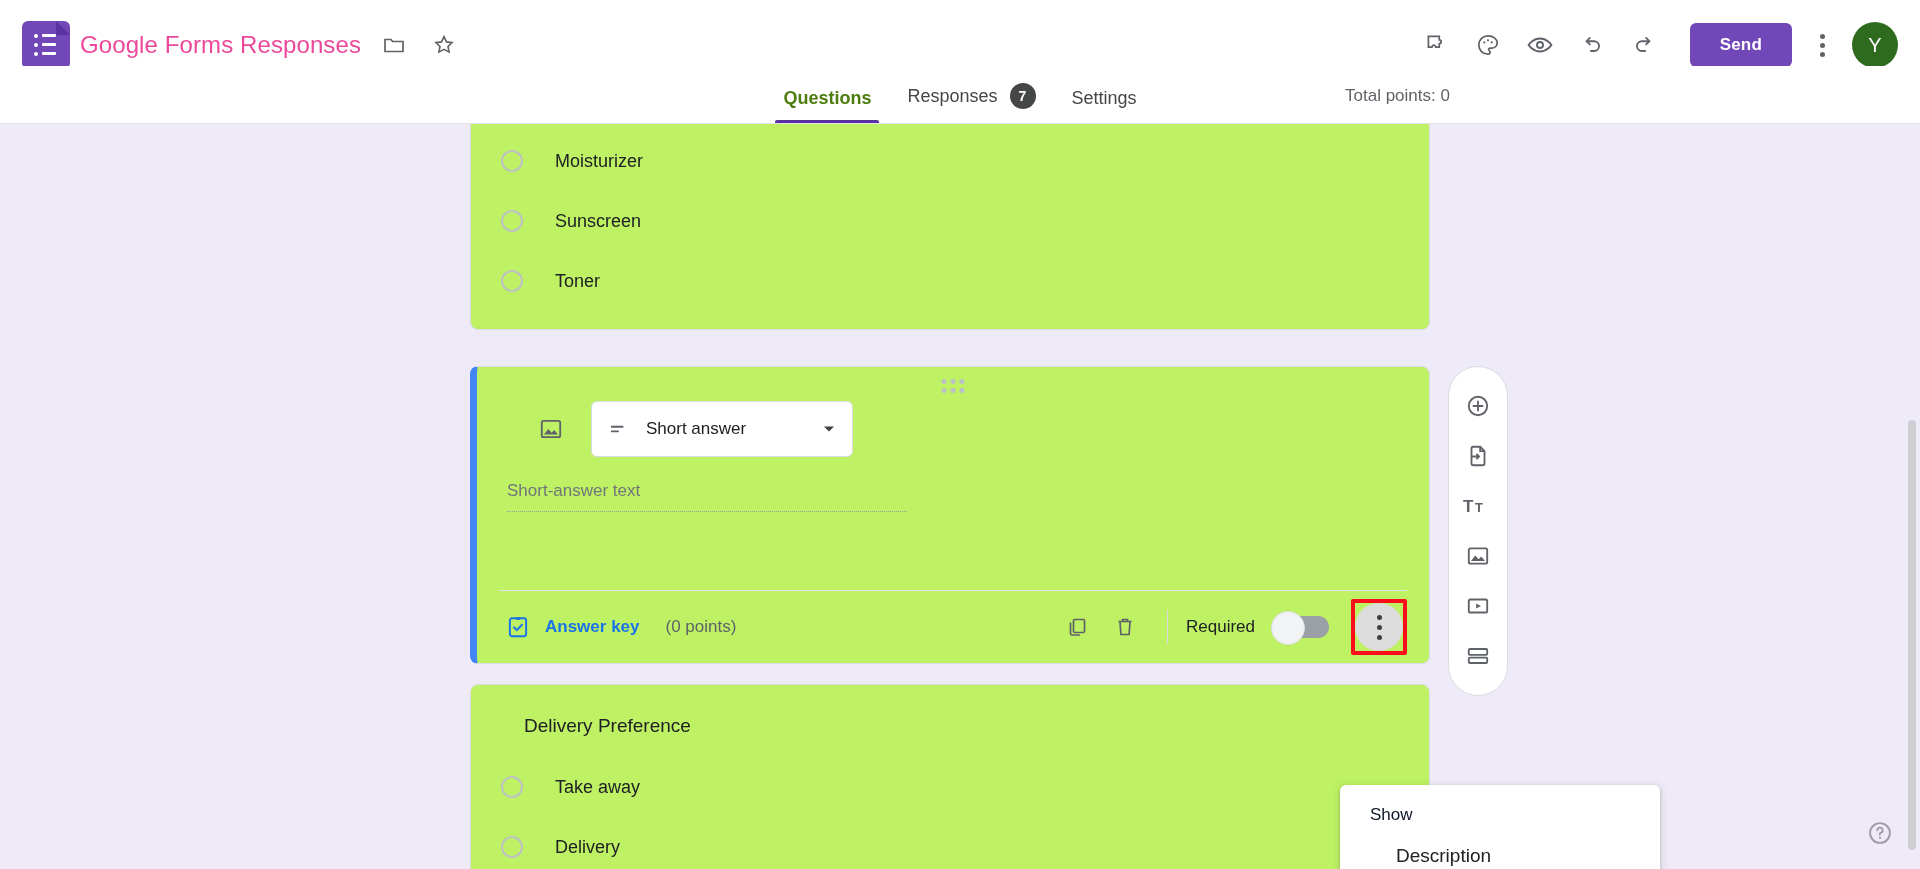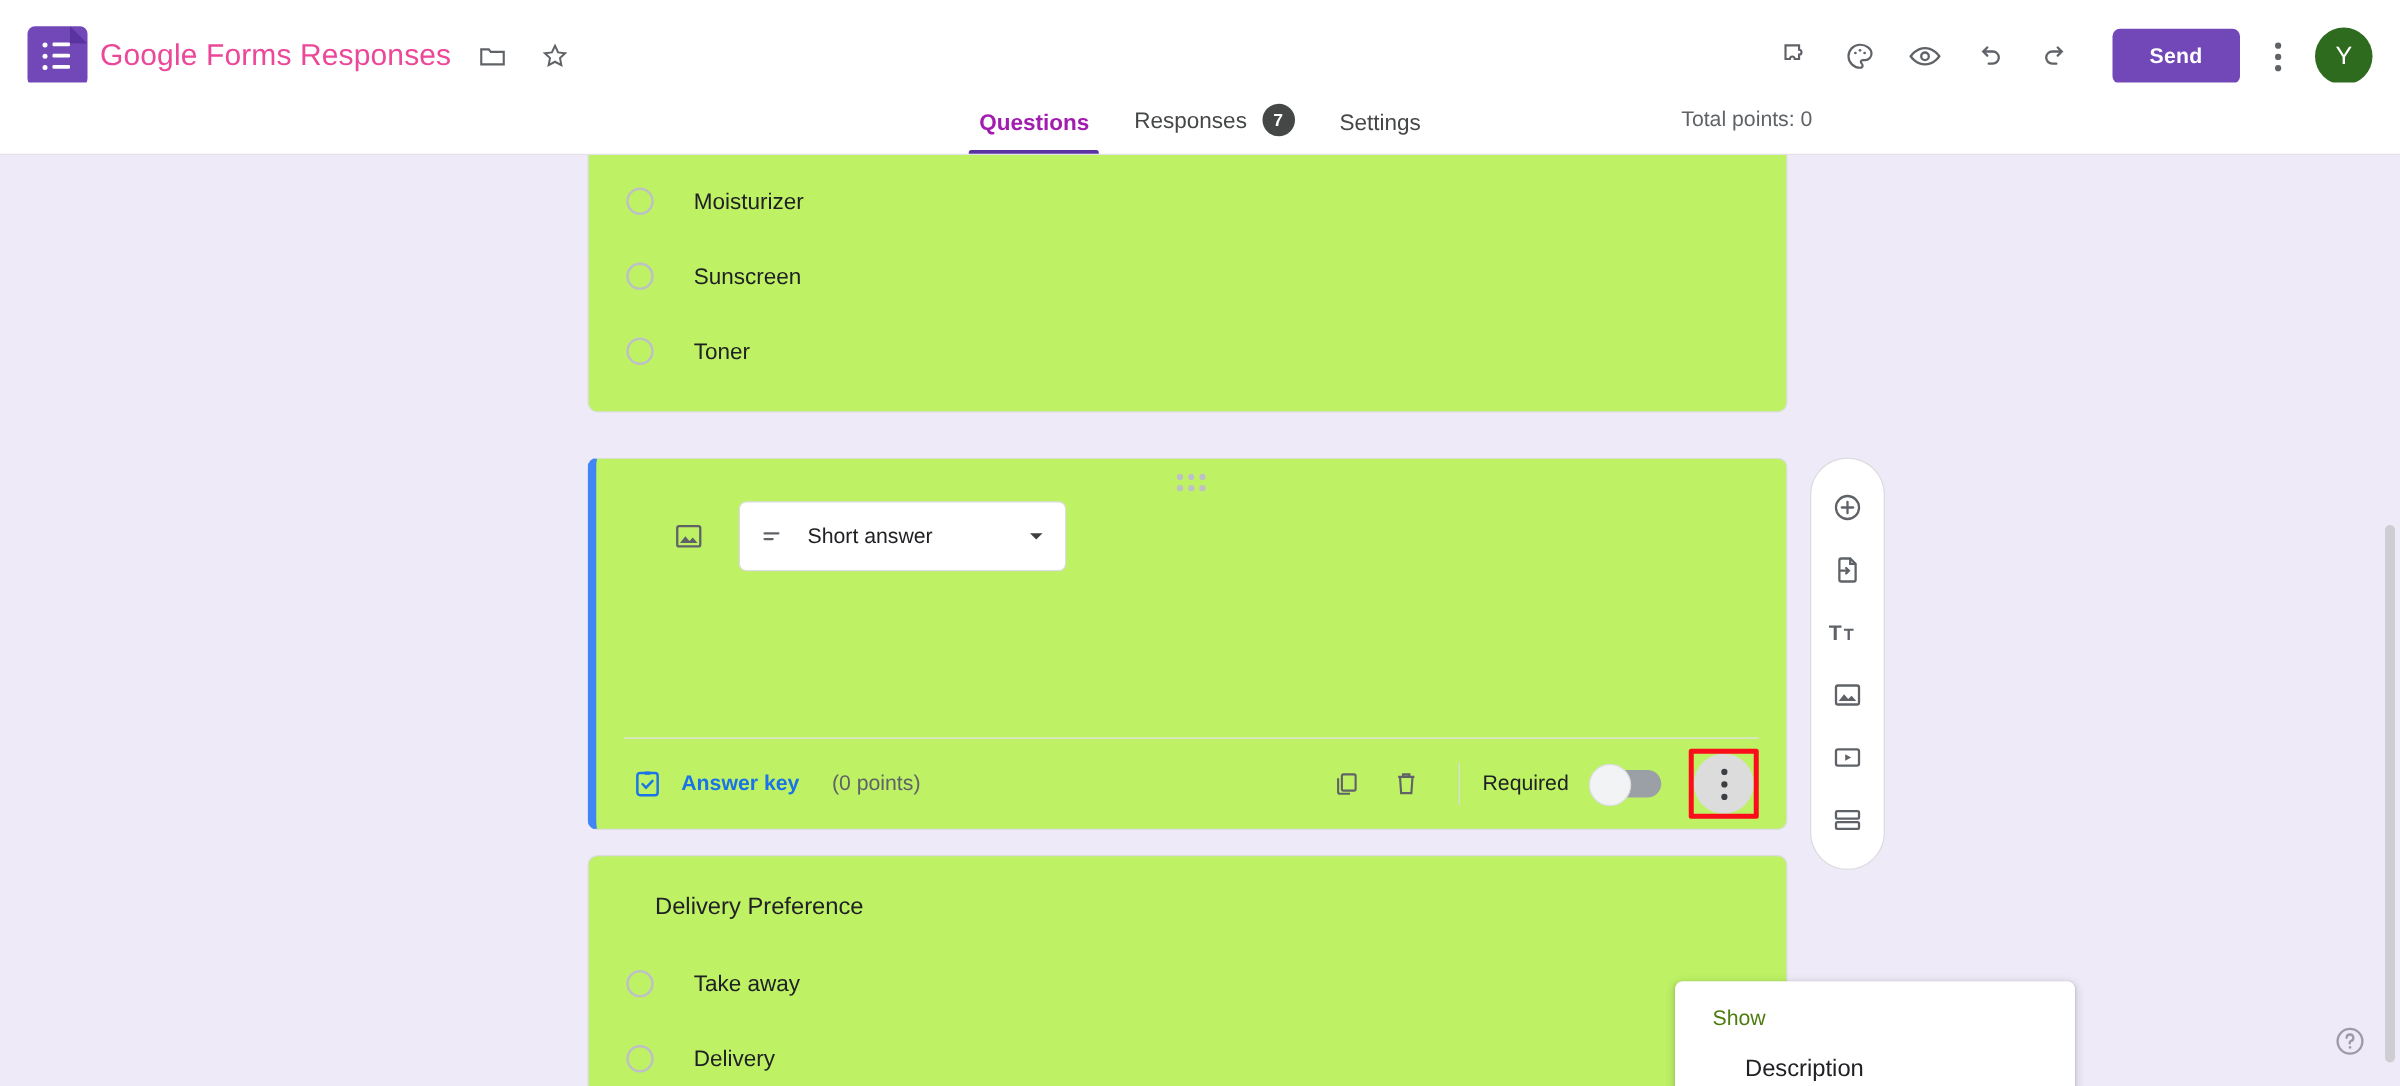--- a/index.html
+++ b/index.html
@@ -85,21 +85,21 @@
     display: flex; align-items: flex-end; justify-content: center;
   }
   .tabs { display: flex; align-items: flex-end; gap: 0; }
   .tab {
     padding: 0 18px 14px 18px;
     font-size: 18px; color: #444746; cursor: pointer;
     position: relative; display: flex; align-items: center; gap: 12px;
     background: transparent; border: none;
     font-family: "Liberation Sans", sans-serif;
   }
-  .tab.active { color: #a21caf; font-weight: bold; }
+  .tab.active { color: #4d7c0f; font-weight: bold; }
   .tab.active::after {
     content: ""; position: absolute; left: 10px; right: 10px; bottom: 0;
     height: 3px; background: #5b33a0; border-radius: 2px 2px 0 0;
   }
   .badge {
     min-width: 26px; height: 26px; padding: 0 7px;
     border-radius: 13px; background: #444746; color: #fff;
     font-size: 14px; font-weight: bold;
     display: inline-flex; align-items: center; justify-content: center;
   }
@@ -249,21 +249,21 @@
 
   
   .menu {
     position: absolute; left: 1340px; top: 661px;
     width: 320px; padding: 12px 0 16px 0;
     background: #fff; border-radius: 6px;
     box-shadow: 0 2px 6px 2px rgba(60,64,67,.15), 0 1px 2px rgba(60,64,67,.3);
     z-index: 40;
   }
   .menu-head {
-    padding: 8px 0 8px 30px; font-size: 17px; color: #4d7c0f;
+    padding: 8px 0 8px 30px; font-size: 17px; color: #0f172a;
   }
   .menu-item {
     padding: 12px 0 12px 56px; font-size: 19px; color: #202124;
     cursor: pointer; position: relative;
   }
 
   
   .help-btn {
     position: absolute; right: 20px; bottom: 16px;
     width: 40px; height: 40px; border-radius: 50%;
@@ -409,20 +409,24 @@
         <svg width="22" height="22" viewBox="0 0 24 24" stroke="#5f6368" stroke-width="2" stroke-linecap="round">
           <path d="M4 9.5h12M4 14.5h7"></path>
         </svg>
         <span class="tlabel">Short answer</span>
         <svg width="14" height="14" viewBox="0 0 14 14">
           <path d="M2 4.5l5 5 5-5z" fill="#3c4043"></path>
         </svg>
       </div>
     </div>
 
+    <div class="answer-line">
+      <div class="txt">Short-answer text</div>
+      <div class="dash"></div>
+    </div>
 
     <div class="card-divider"></div>
 
     <div class="card-footer">
       <div class="answer-key">
         <svg width="26" height="26" viewBox="0 0 24 24" fill="none" stroke="#1a73e8" stroke-width="1.8">
           <rect x="4.5" y="4" width="15" height="16.5" rx="2"></rect>
           <path d="M10 3h4v2.4h-4z" fill="#1a73e8" stroke="none"></path>
           <path d="M8.3 12.2l2.6 2.7 4.8-5" stroke-linecap="round"></path>
         </svg>

